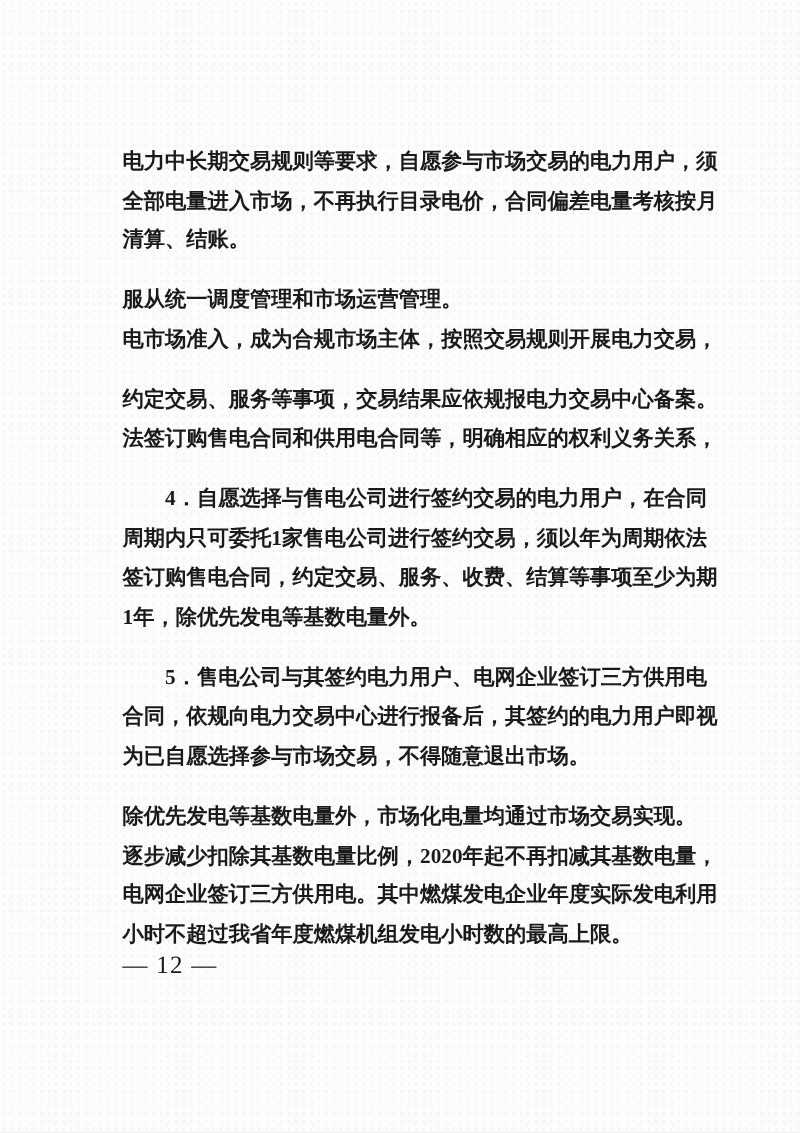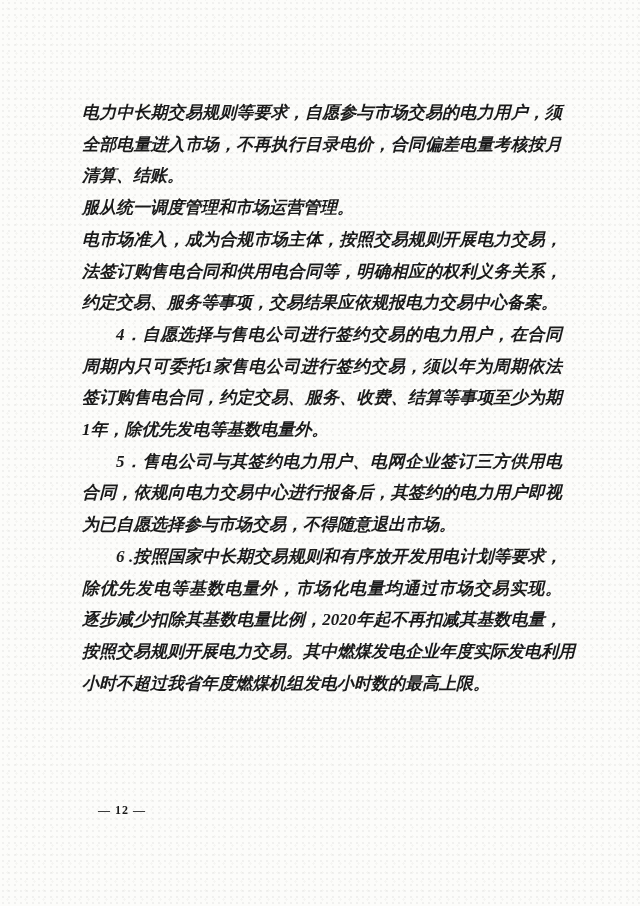--- a/index.html
+++ b/index.html
@@ -27,43 +27,42 @@
     top: 97px;
     width: 480px;
     font-family: "Liberation Serif", "DejaVu Serif", serif;
     font-size: 17px;
     line-height: 31.7px;
     font-weight: 600;
     color: #1a1a1a;
     letter-spacing: 0;
   }
   .para {
-    margin: 0;
+    margin: 16px;
     padding: 0;
-    font-style: italic;
   }
   .line {
     text-align: justify;
     text-align-last: justify;
     white-space: nowrap;
     overflow: visible;
   }
   .line.end {
     text-align-last: left;
   }
   .line.indent {
     text-indent: 2em;
   }
   .footer {
     position: absolute;
     left: 98px;
-    top: 803px;
+    top: 761px;
     font-family: "Liberation Serif", "DejaVu Serif", serif;
-    font-size: 12px;
-    font-weight: 700;
+    font-size: 20px;
+    font-weight: 400;
     color: #1a1a1a;
     letter-spacing: 1px;
   }
 </style>
 </head>
 <body>
 
 <div class="page">
 
   <div class="content">
@@ -73,42 +72,41 @@
       <div class="line">全部电量进入市场，不再执行目录电价，合同偏差电量考核按月</div>
       <div class="line end">清算、结账。</div>
     </div>
 
     <div class="para">
       <div class="line end">服从统一调度管理和市场运营管理。</div>
       <div class="line">电市场准入，成为合规市场主体，按照交易规则开展电力交易，</div>
     </div>
 
     <div class="para">
+      <div class="line end">约定交易、服务等事项，交易结果应依规报电力交易中心备案。</div>
       <div class="line">法签订购售电合同和供用电合同等，明确相应的权利义务关系，</div>
-      <div class="line end">约定交易、服务等事项，交易结果应依规报电力交易中心备案。</div>
     </div>
 
     <div class="para">
       <div class="line indent">4．自愿选择与售电公司进行签约交易的电力用户，在合同</div>
       <div class="line">周期内只可委托1家售电公司进行签约交易，须以年为周期依法</div>
       <div class="line">签订购售电合同，约定交易、服务、收费、结算等事项至少为期</div>
       <div class="line end">1年，除优先发电等基数电量外。</div>
     </div>
 
     <div class="para">
       <div class="line indent">5．售电公司与其签约电力用户、电网企业签订三方供用电</div>
       <div class="line">合同，依规向电力交易中心进行报备后，其签约的电力用户即视</div>
       <div class="line end">为已自愿选择参与市场交易，不得随意退出市场。</div>
     </div>
 
     <div class="para">
-      <div class="line indent">6 .按照国家中长期交易规则和有序放开发用电计划等要求，</div>
       <div class="line">除优先发电等基数电量外，市场化电量均通过市场交易实现。</div>
       <div class="line">逐步减少扣除其基数电量比例，2020年起不再扣减其基数电量，</div>
-      <div class="line">按照交易规则开展电力交易。其中燃煤发电企业年度实际发电利用</div>
+      <div class="line">电网企业签订三方供用电。其中燃煤发电企业年度实际发电利用</div>
       <div class="line end">小时不超过我省年度燃煤机组发电小时数的最高上限。</div>
     </div>
 
   </div>
 
   <div class="footer">— 12 —</div>
 
 </div>
 
 </body></html>

